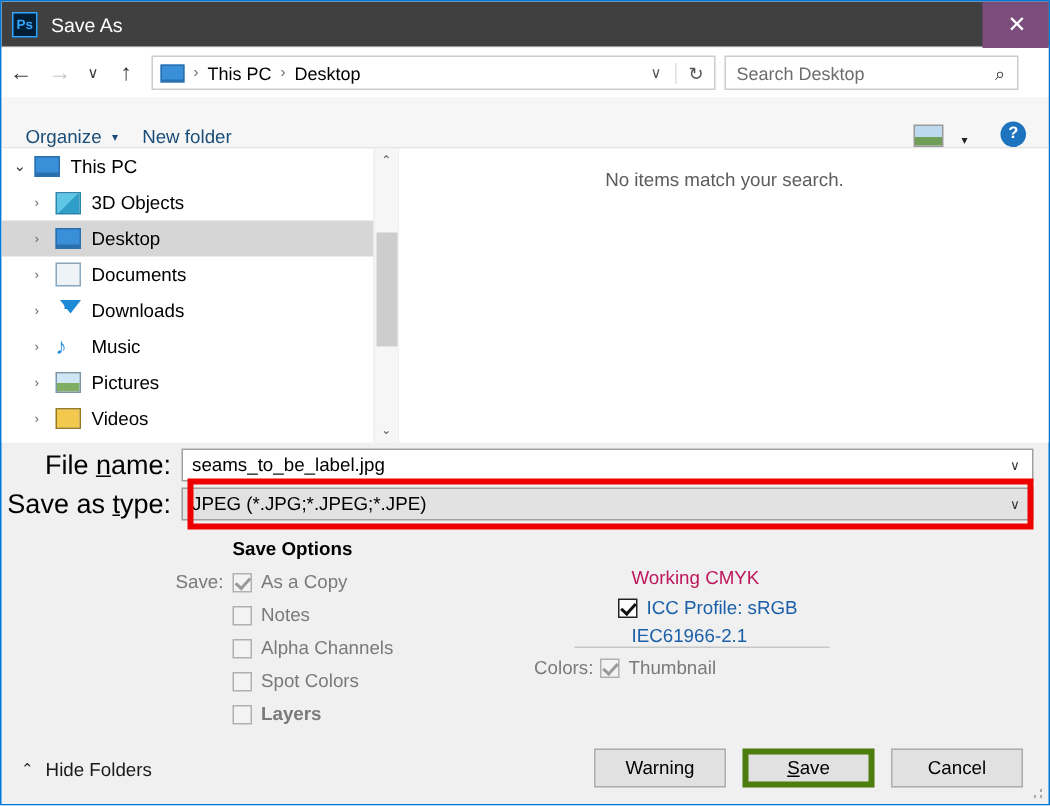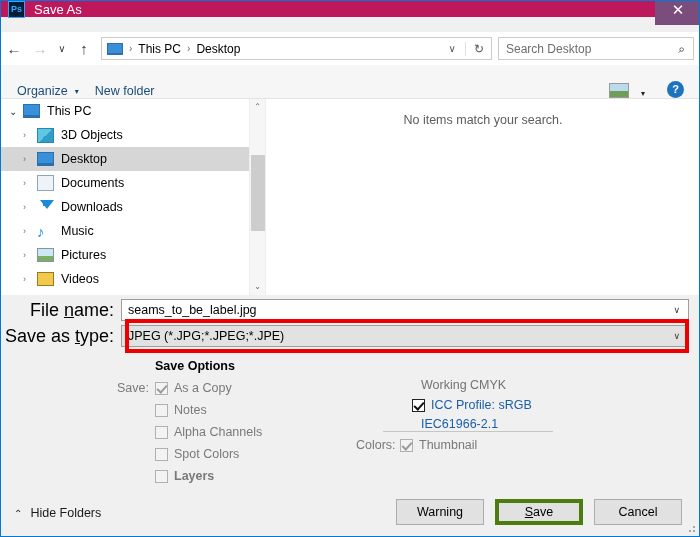--- a/index.html
+++ b/index.html
@@ -19,22 +19,22 @@
     border: 1px solid #0078d7;
     box-sizing: border-box;
     font-size: 12px;
     color: #000;
   }
 
   
   .titlebar {
     position: absolute;
     left: 0; top: 0;
-    width: 700px; height: 16px;
-    background: #be185d;
+    width: 700px; height: 30px;
+    background: #404040;
     display: flex;
     align-items: center;
   }
   .ps-icon {
     width: 17px; height: 17px;
     margin-left: 7px;
     background: #001e36;
     border: 1px solid #31a8ff;
     box-sizing: border-box;
     color: #31a8ff;
@@ -108,21 +108,21 @@
   .crumb-chevron { color: #555; font-size: 10px; margin-right: 9px; }
   .crumb-refresh { color: #555; font-size: 12px; margin-right: 7px;
                    border-left: 1px solid #e0e0e0; padding-left: 8px; }
   .searchbox {
     width: 196px; height: 23px;
     border: 1px solid #cccccc;
     background: #ffffff;
     box-sizing: border-box;
     display: flex;
     align-items: center;
-    margin-right: 7px;
+    margin-right: 22px;
     gap: 16px;
   }
   .search-placeholder {
     flex: 1;
     margin-left: 7px;
     color: #6d6d6d;
     font-size: 12px;
   }
   .search-icon { margin-right: 8px; color: #333; font-size: 12px; }
 
@@ -356,21 +356,21 @@
     border: solid #9a9a9a;
     border-width: 0 2px 2px 0;
     transform: rotate(42deg);
   }
   .cbox.checked.enabled:after { border-color: #111; }
   .opt-text { color: #7a7a7a; }
   .opt-text.link { color: #1a5fa8; }
   .opt-sub {
     position: absolute;
     font-size: 12.5px;
-    color: #737373;
+    color: #be185d;
   }
   .opt-sub.link { color: #1a5fa8; }
   .opt-divider {
     position: absolute;
     left: 382px; top: 78px;
     width: 170px; height: 1px;
     background: #c6c6c6;
   }
 
   

